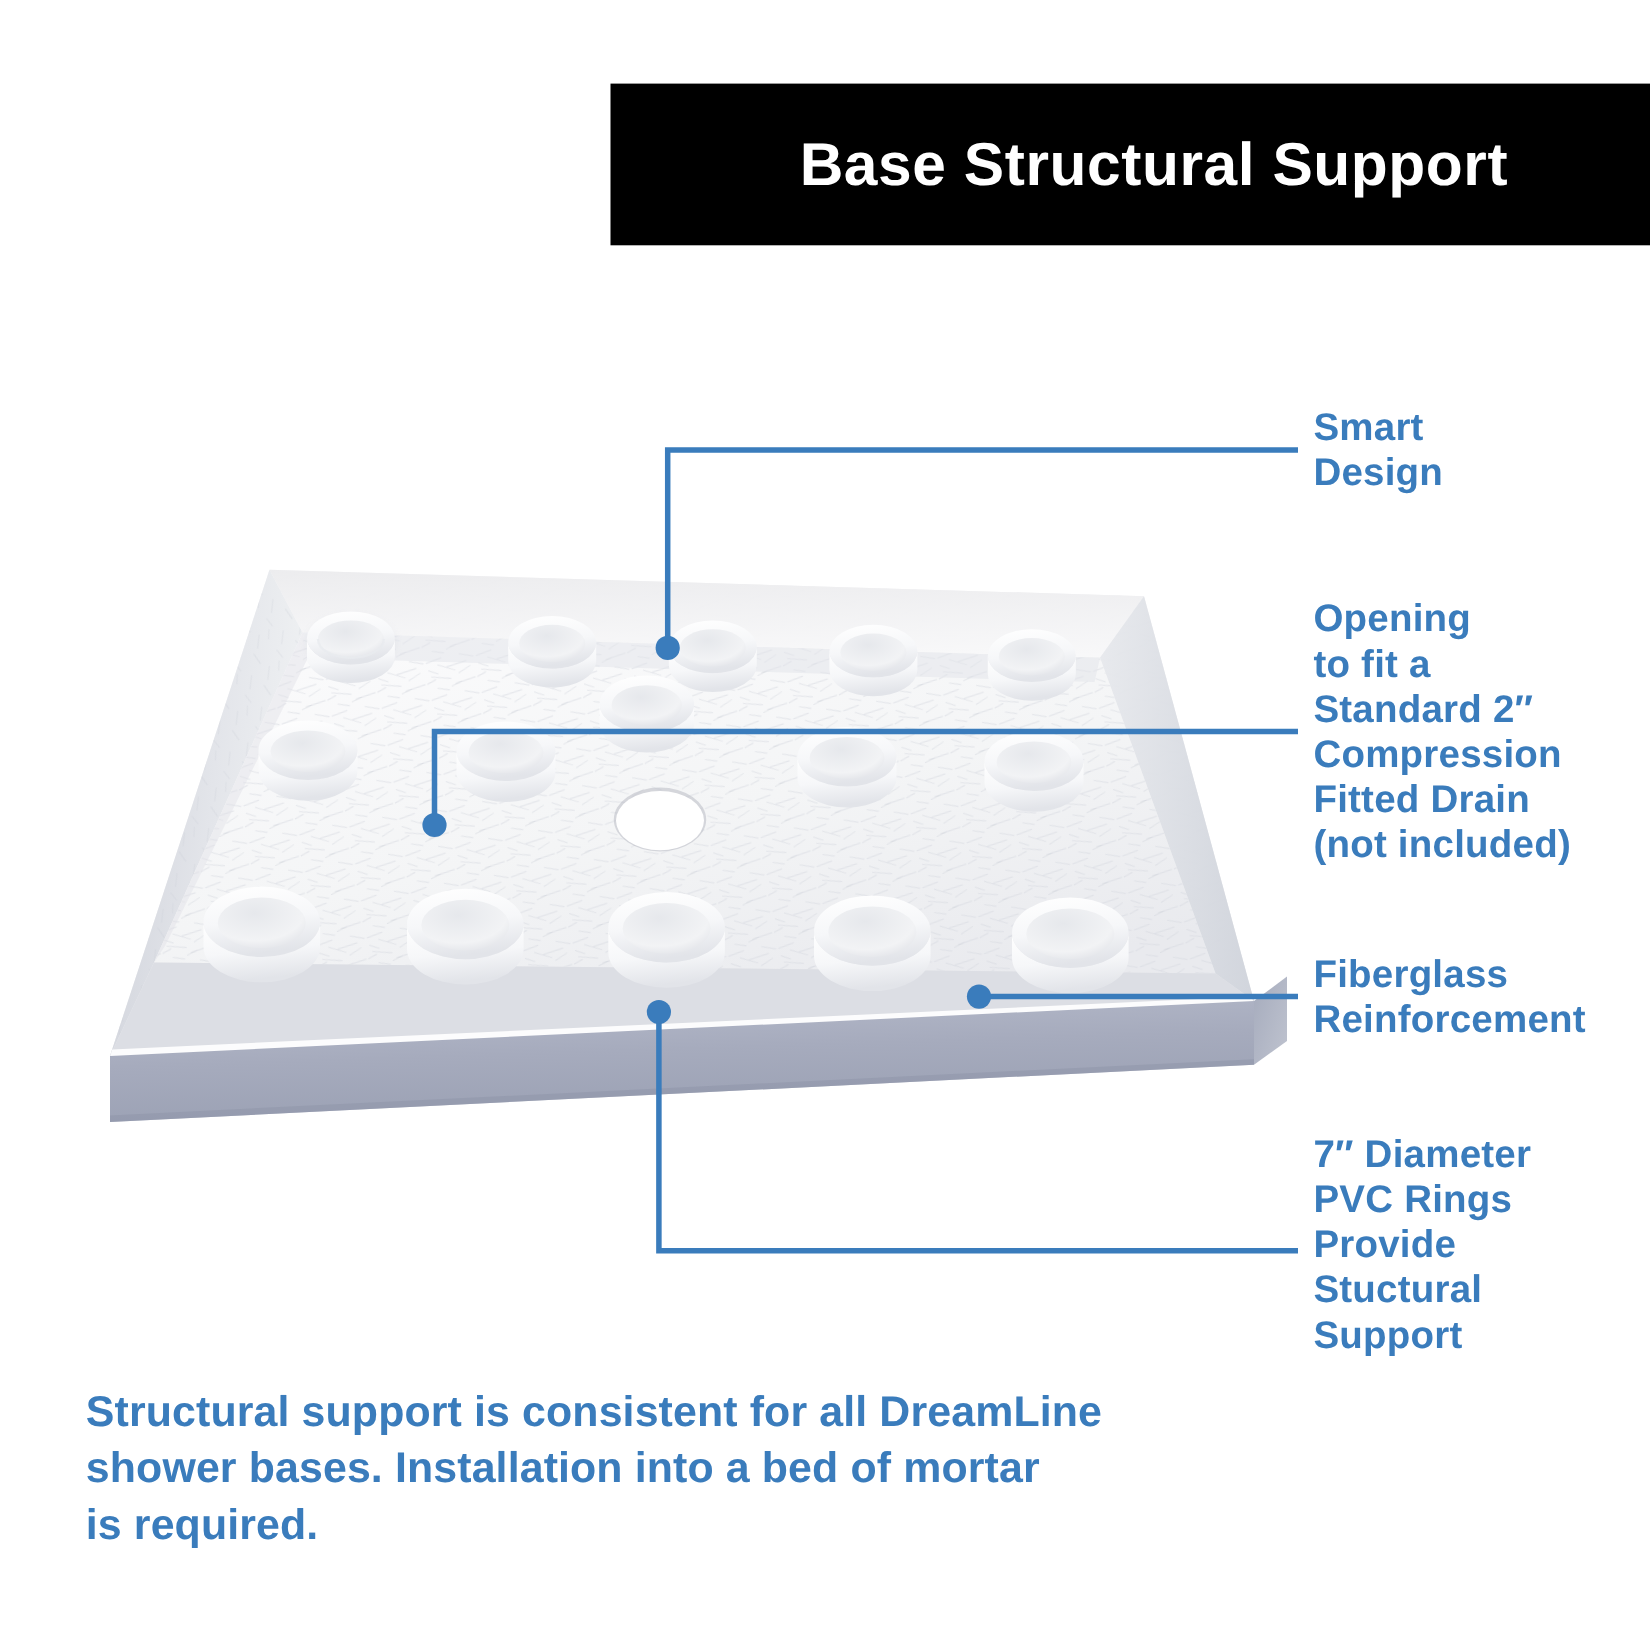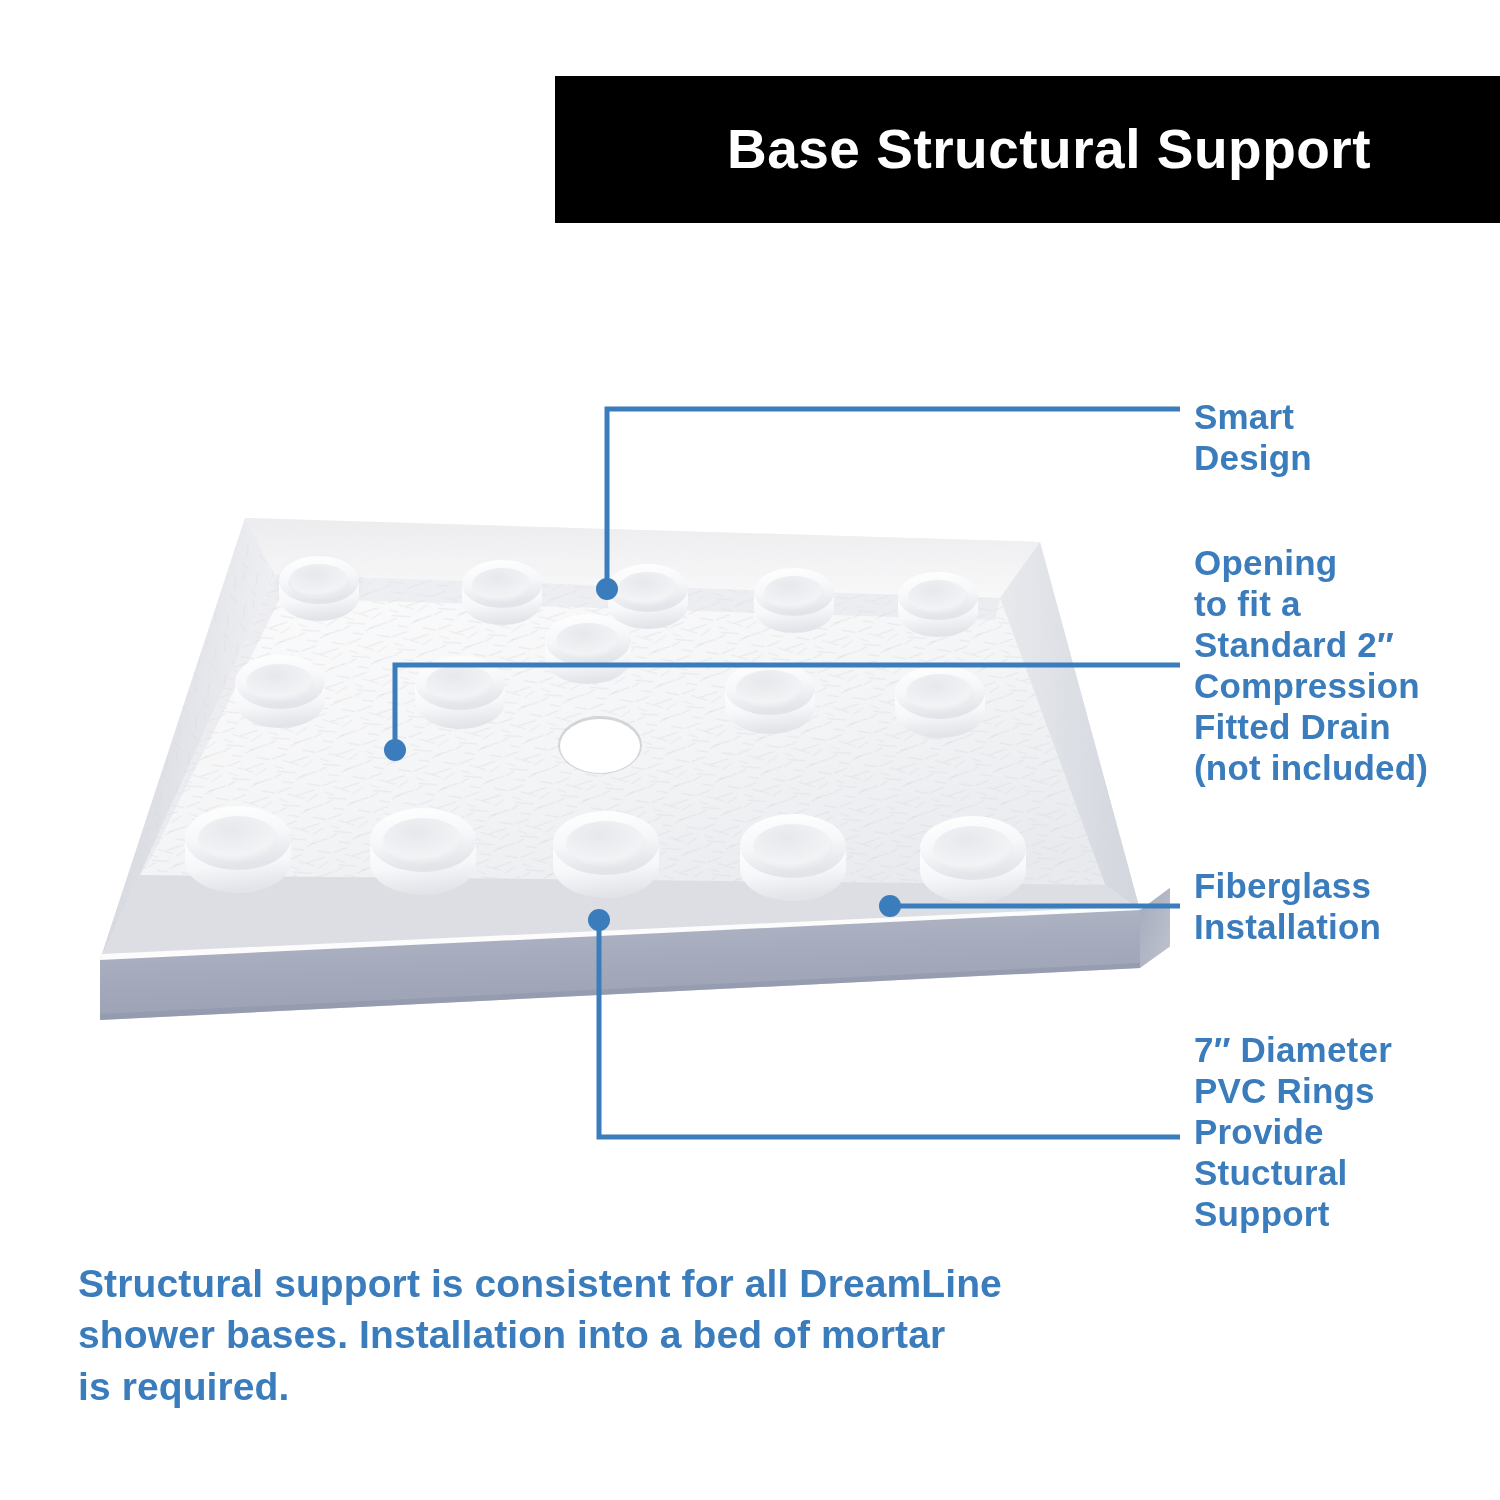--- a/index.html
+++ b/index.html
@@ -64,21 +64,21 @@
   
   .callout-label {
     position: absolute;
     color: #3a7cbc;
     font-size: 35px;
     font-weight: bold;
     line-height: 1.17;
     letter-spacing: 0.2px;
     white-space: pre-line;
   }
-  #callout-smart-design   { left: 1194px; top: 369px;  width: 300px; margin-top: 28px; }
+  #callout-smart-design   { left: 1194px; top: 369px;  width: 300px; }
   #callout-opening        { left: 1194px; top: 543px;  width: 310px; }
   #callout-fiberglass     { left: 1194px; top: 866px;  width: 300px; }
   #callout-pvc-rings      { left: 1194px; top: 1030px; width: 300px; }
 
   
   #footer-note {
     position: absolute;
     left: 78px;
     top: 1258px;
     width: 940px;
@@ -331,21 +331,21 @@
 Design</div>
 
 <div class="callout-label" id="callout-opening">Opening
 to fit a
 Standard 2″
 Compression
 Fitted Drain
 (not included)</div>
 
 <div class="callout-label" id="callout-fiberglass">Fiberglass
-Installation</div>
+Reinforcement</div>
 
 <div class="callout-label" id="callout-pvc-rings">7″ Diameter
 PVC Rings
 Provide
 Stuctural
 Support</div>
 
 <div id="footer-note">Structural support is consistent for all DreamLine
 shower bases. Installation into a bed of mortar
 is required.</div>

